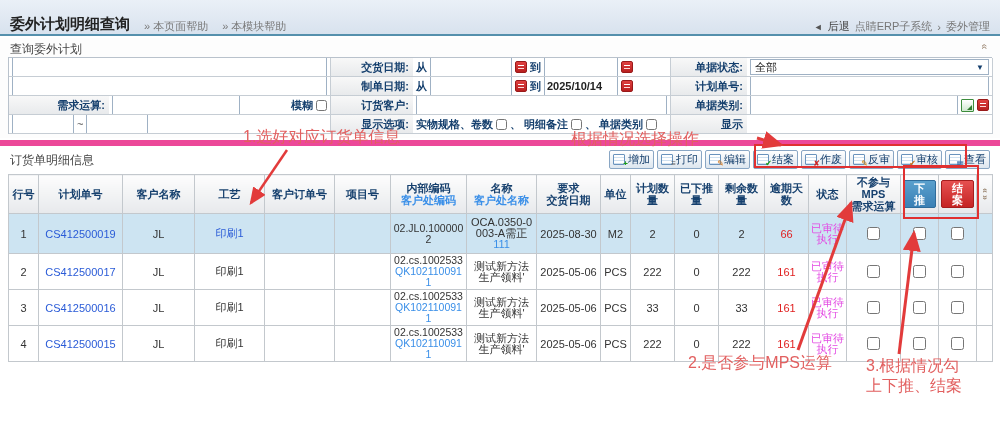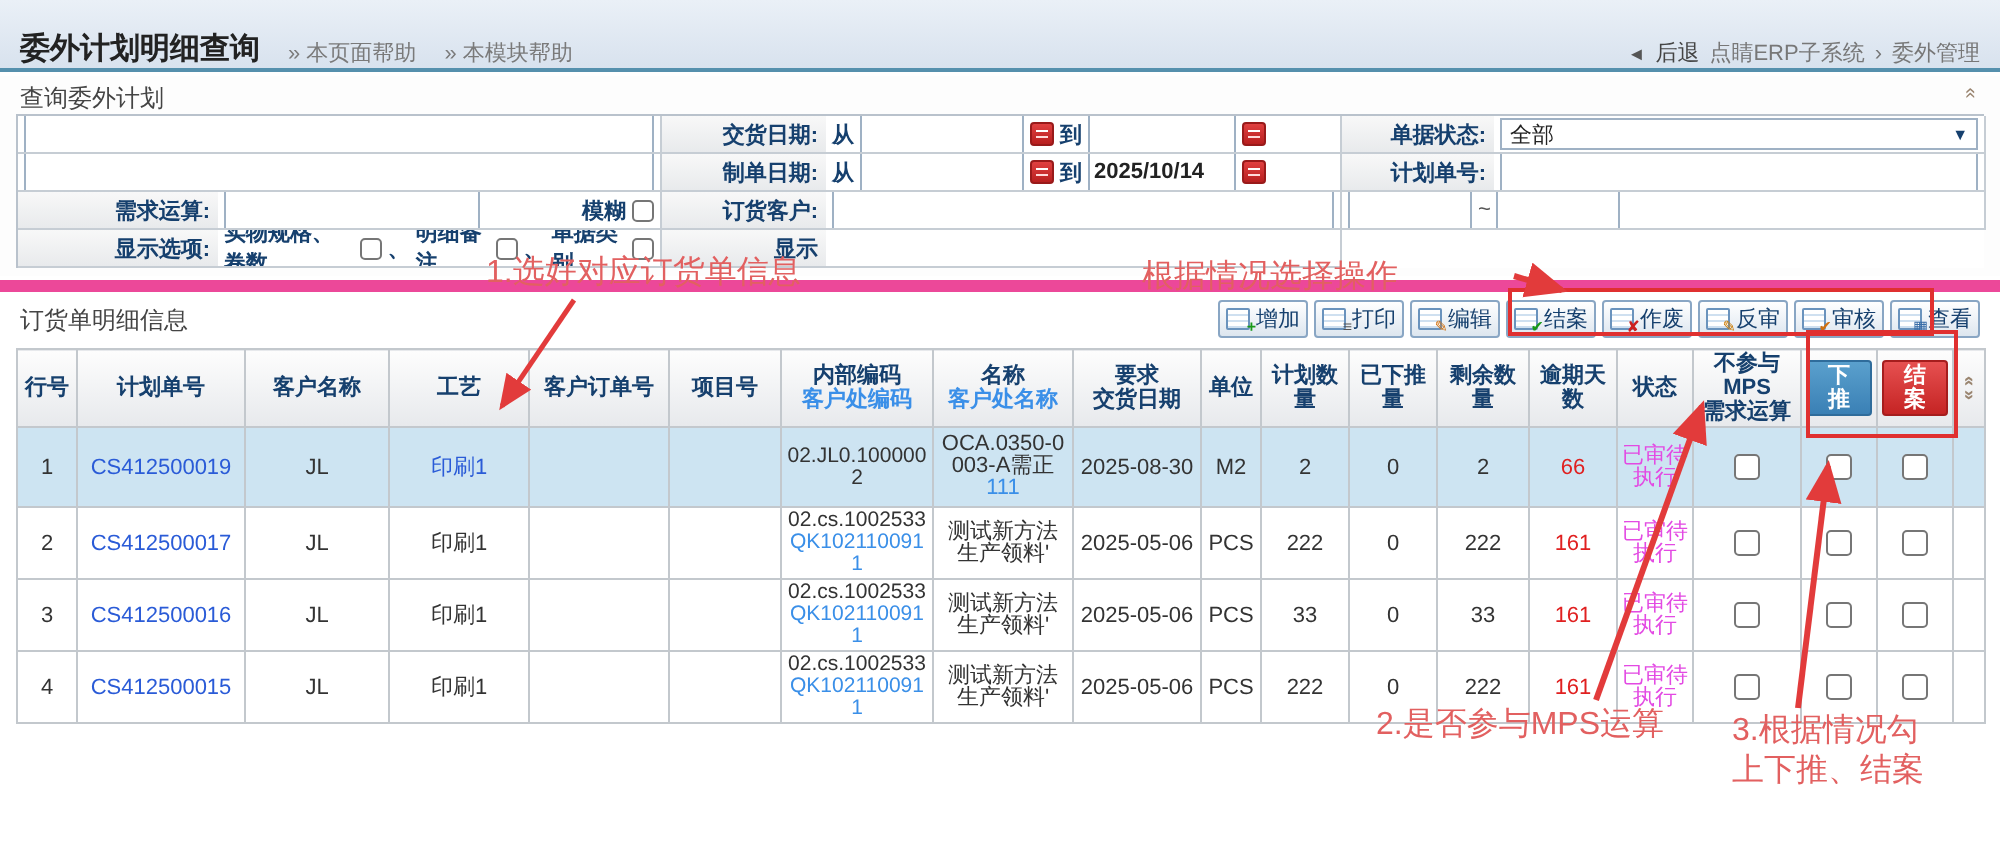--- a/index.html
+++ b/index.html
@@ -153,20 +153,28 @@
         <input class="txt" style="width: 128px;">
         <span style="margin-left:auto">模糊</span>
         <input type="checkbox" class="cbx" style="">
       </div>
     </div>
     <div class="fcell">
       <div class="flabel">订货客户:</div>
       <div class="fval">
           <input class="txt grow" style="">
         </div>
+    </div>
+    <div class="fcell">
+      <div class="flabel">单据类别:</div>
+      <div class="fval">
+        <input class="txt grow" style="">
+        <span class="lookup"></span>
+        <span class="cal"></span>
+      </div>
     </div>
 
     <div class="fcell">
       <div class="fval">
         <input class="txt" style="width: 62px;">
         <span style="color:#555;font-weight:normal">~</span>
         <input class="txt" style="width: 62px;">
       </div>
     </div>
     <div class="fcell">

